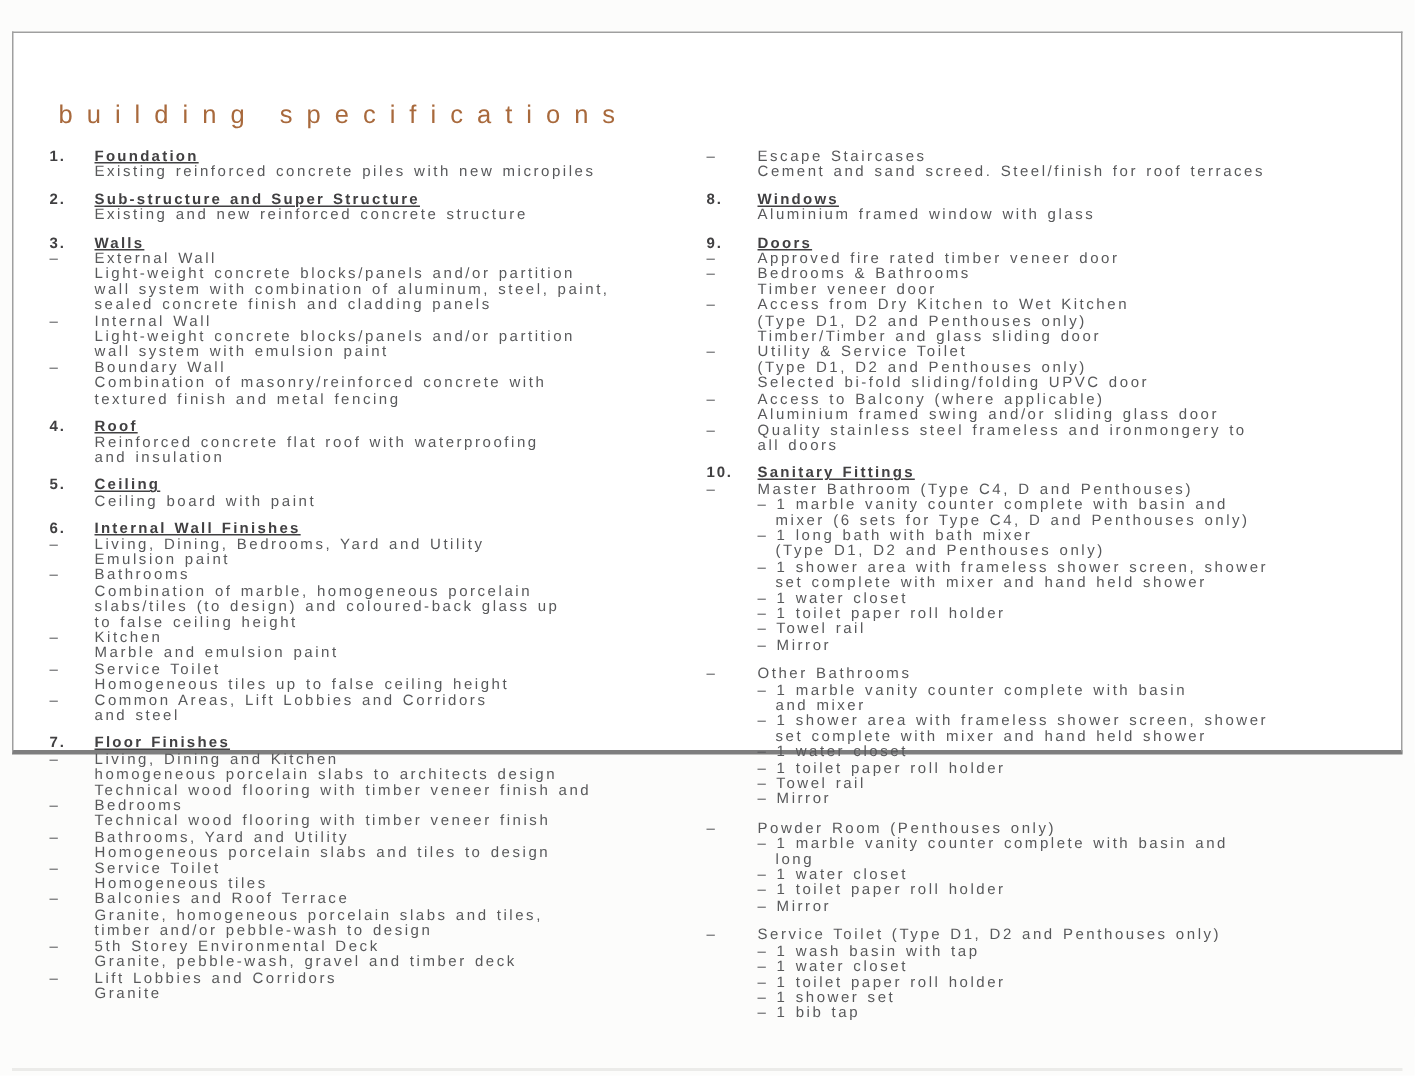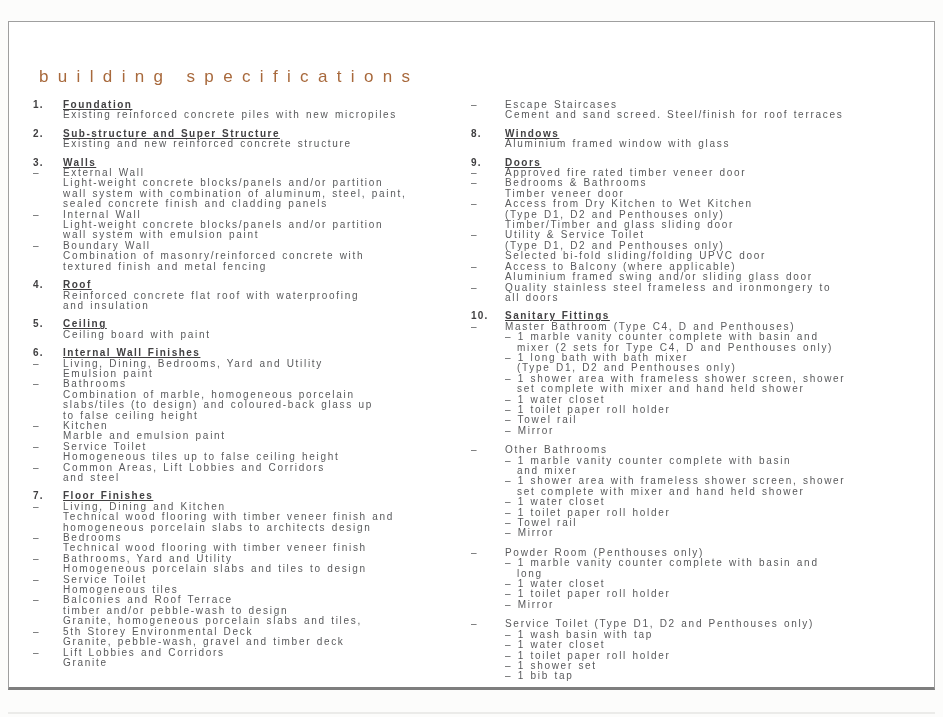--- a/index.html
+++ b/index.html
@@ -10,21 +10,21 @@
   html,body{margin:0;padding:0;}
   body{
     width:943px;height:717px;
     background:#fcfcfb;
     overflow:hidden;
     position:relative;
     font-family:"Liberation Sans", sans-serif;
   }
   .page{
     position:absolute;left:8px;top:21px;
-    width:927px;height:669px;
+    width:927px;height:482px;
     box-sizing:border-box;
     background:#ffffff;
     border:1px solid #9f9f9f;
     border-bottom:3px solid #7e7e7e;
   }
   .next-page-line{
     position:absolute;left:8px;top:712px;
     width:927px;height:2px;
     background:#ebebe9;
   }
@@ -190,22 +190,22 @@
     </div>
     <div class="section">
       <div class="row heading-row">
         <div class="num">7.</div>
         <div class="content stitle">Floor Finishes</div>
       </div>
       <div class="row item-row">
         <div class="num">–</div>
         <div class="content">
           <div class="line">Living, Dining and Kitchen</div>
+          <div class="line">homogeneous porcelain slabs to architects design</div>
           <div class="line">Technical wood flooring with timber veneer finish and</div>
-          <div class="line">homogeneous porcelain slabs to architects design</div>
         </div>
       </div>
       <div class="row item-row">
         <div class="num">–</div>
         <div class="content">
           <div class="line">Bedrooms</div>
           <div class="line">Technical wood flooring with timber veneer finish</div>
         </div>
       </div>
       <div class="row item-row">
@@ -219,22 +219,22 @@
         <div class="num">–</div>
         <div class="content">
           <div class="line">Service Toilet</div>
           <div class="line">Homogeneous tiles</div>
         </div>
       </div>
       <div class="row item-row">
         <div class="num">–</div>
         <div class="content">
           <div class="line">Balconies and Roof Terrace</div>
+          <div class="line">Granite, homogeneous porcelain slabs and tiles,</div>
           <div class="line">timber and/or pebble-wash to design</div>
-          <div class="line">Granite, homogeneous porcelain slabs and tiles,</div>
         </div>
       </div>
       <div class="row item-row">
         <div class="num">–</div>
         <div class="content">
           <div class="line">5th Storey Environmental Deck</div>
           <div class="line">Granite, pebble-wash, gravel and timber deck</div>
         </div>
       </div>
       <div class="row item-row">
@@ -320,21 +320,21 @@
     <div class="section">
       <div class="row heading-row">
         <div class="num">10.</div>
         <div class="content stitle">Sanitary Fittings</div>
       </div>
       <div class="row item-row">
         <div class="num">–</div>
         <div class="content">
           <div class="line">Master Bathroom (Type C4, D and Penthouses)</div>
           <div class="fixture">– 1 marble vanity counter complete with basin and</div>
-          <div class="fixture-cont">mixer (2 sets for Type C4, D and Penthouses only)</div>
+          <div class="fixture-cont">mixer (6 sets for Type C4, D and Penthouses only)</div>
           <div class="fixture">– 1 long bath with bath mixer</div>
           <div class="fixture-cont">(Type D1, D2 and Penthouses only)</div>
           <div class="fixture">– 1 shower area with frameless shower screen, shower</div>
           <div class="fixture-cont">set complete with mixer and hand held shower</div>
           <div class="fixture">– 1 water closet</div>
           <div class="fixture">– 1 toilet paper roll holder</div>
           <div class="fixture">– Towel rail</div>
           <div class="fixture">– Mirror</div>
         </div>
       </div>

